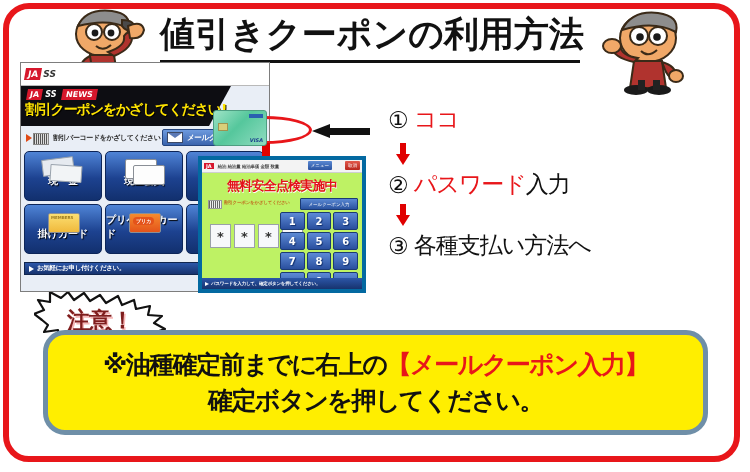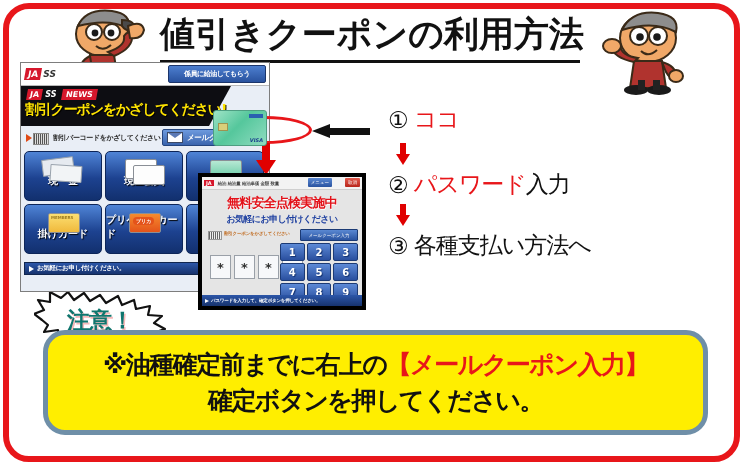--- a/index.html
+++ b/index.html
@@ -139,22 +139,22 @@
   .arrow-down .shaft{position:absolute;left:6px;top:0;width:8px;height:18px;background:#e00000;}
   .arrow-down .head{position:absolute;left:0;bottom:0;width:0;height:0;
     border-left:10px solid transparent;border-right:10px solid transparent;border-top:15px solid #e00000;}
 
   .arrow-down.small{width:14px;height:22px;}
   .arrow-down.small .shaft{left:4px;width:6px;height:12px;}
   .arrow-down.small .head{border-left:7px solid transparent;border-right:7px solid transparent;border-top:11px solid #e00000;}
 
   
   .pw{
-    position:absolute;left:198px;top:173px;width:168px;height:137px;
-    background:#e5e5e5;border:4px solid #000000;box-sizing:border-box;overflow:hidden;
+    position:absolute;left:198px;top:156px;width:168px;height:137px;
+    background:#bef264;border:4px solid #0369a1;box-sizing:border-box;overflow:hidden;
   }
   .pw-top{position:relative;height:12px;background:#f3f3f3;border-bottom:1px solid #cfcfcf;display:flex;align-items:center;}
   .pw-top .logo{background:#d6172c;color:#fff;font-size:5px;font-weight:700;padding:0 2px;margin-left:2px;}
   .pw-top .mi{font-size:4.5px;color:#4a4a4a;margin-left:4px;font-weight:700;letter-spacing:-0.2px;}
   .pw-top .btn{position:absolute;top:1px;height:9px;background:linear-gradient(#5a88d2,#2a53a0);
     border:1px solid #1b3straw;border-radius:1px;color:#fff;font-size:4.5px;display:flex;align-items:center;
     justify-content:center;padding:0 3px;}
   .pw-top .btn.b1{right:30px;}
   .pw-top .btn.b2{right:2px;background:linear-gradient(#e25a4d,#b8261c);}
   .pw-h1{text-align:center;color:#e3121a;font-size:13px;font-weight:700;margin-top:4px;letter-spacing:-0.8px;
@@ -188,21 +188,21 @@
   .step{display:flex;align-items:center;white-space:nowrap;font-size:23px;font-weight:400;color:#111;letter-spacing:-1px;}
   .step .num{font-size:23px;margin-right:6px;}
   .hl{color:#e8161a;}
   .step-gap{height:8px;}
 
   
   .caution{position:absolute;left:34px;top:292px;width:132px;height:56px;}
   .caution .txt{
     position:absolute;left:0;top:0;width:132px;height:56px;
     display:flex;align-items:center;justify-content:center;
-    color:#0f766e;font-size:23px;font-weight:700;letter-spacing:-1px;
+    color:#7f1d1d;font-size:23px;font-weight:700;letter-spacing:-1px;
     text-shadow:1.5px 1.5px 0 #f6b9b9;
   }
 
   
   .notice{
     position:absolute;left:43px;top:330px;width:665px;height:105px;
     background:#ffee00;border:5px solid #6f8fa8;border-radius:22px;box-sizing:border-box;
     display:flex;flex-direction:column;align-items:center;justify-content:center;
   }
   .notice .l1{font-size:25px;font-weight:700;color:#111;letter-spacing:-1.5px;white-space:nowrap;}
@@ -261,21 +261,20 @@
 
   <div class="title">値引きクーポンの利用方法</div>
 
   <div class="kiosk">
 
     <div class="k-topbar">
       <div class="jass">
         <span class="ja">JA</span>
         <span class="ss">SS</span>
       </div>
-      <div class="k-staffbtn">係員に給油してもらう</div>
     </div>
 
     <div class="k-newsrow">
       <div class="k-newstag">
         <span class="ja">JA</span>
         <span class="ss">SS</span>
         <span class="news">NEWS</span>
       </div>
       <div class="k-newstext">割引クーポンをかざしてください!</div>
       <div class="k-card">
@@ -359,21 +358,20 @@
   </div>
 
   <div class="pw">
     <div class="pw-top">
       <span class="logo">JA</span>
       <span class="mi">給油 給油量 給油単価 金額 数量</span>
       <span class="btn b1">メニュー</span>
       <span class="btn b2">取消</span>
     </div>
     <div class="pw-h1">無料安全点検実施中</div>
-    <div class="pw-h2">お気軽にお申し付けください</div>
     <div class="pw-sub">
       <span class="ic"></span>
       <span class="tx">割引クーポンをかざしてください</span>
       <span class="bt">メールクーポン入力</span>
     </div>
     <div class="pw-body">
       <div class="pw-dots">
         <span class="d">*</span>
         <span class="d">*</span>
         <span class="d">*</span>

